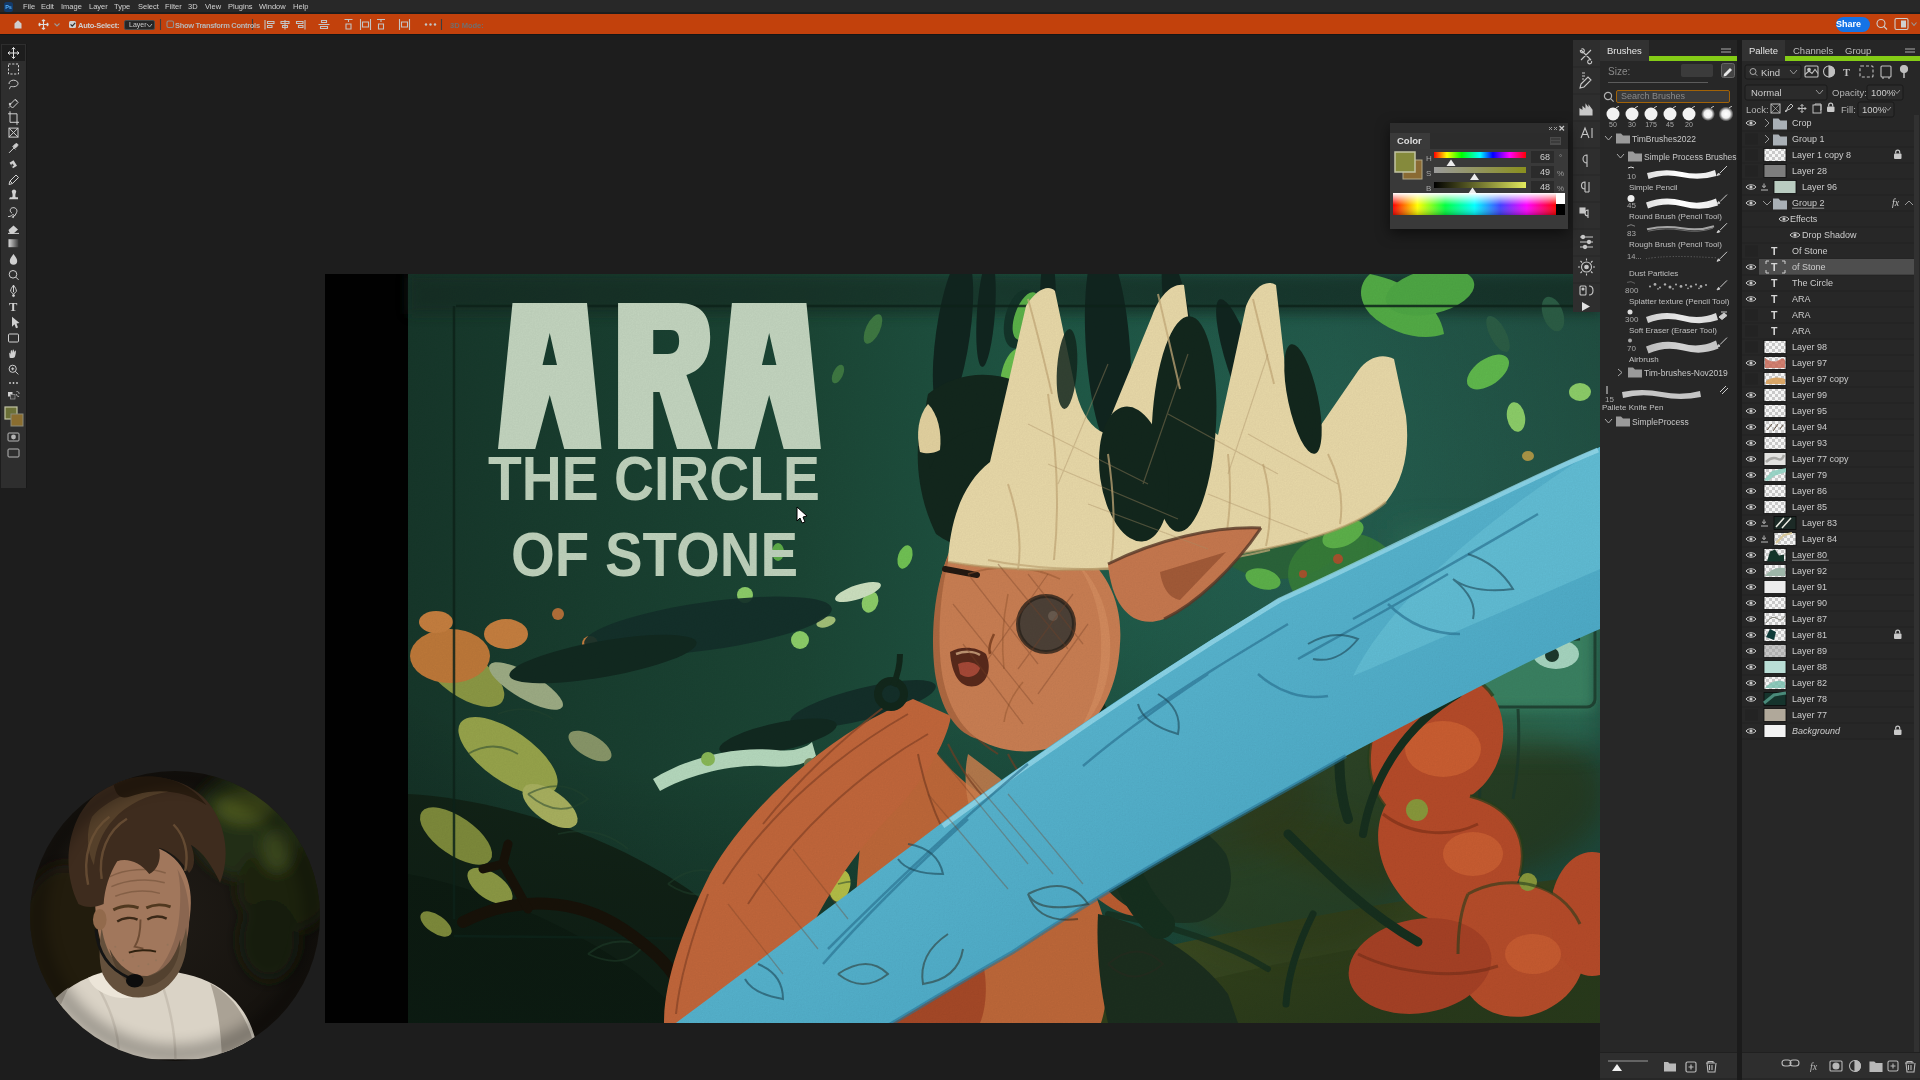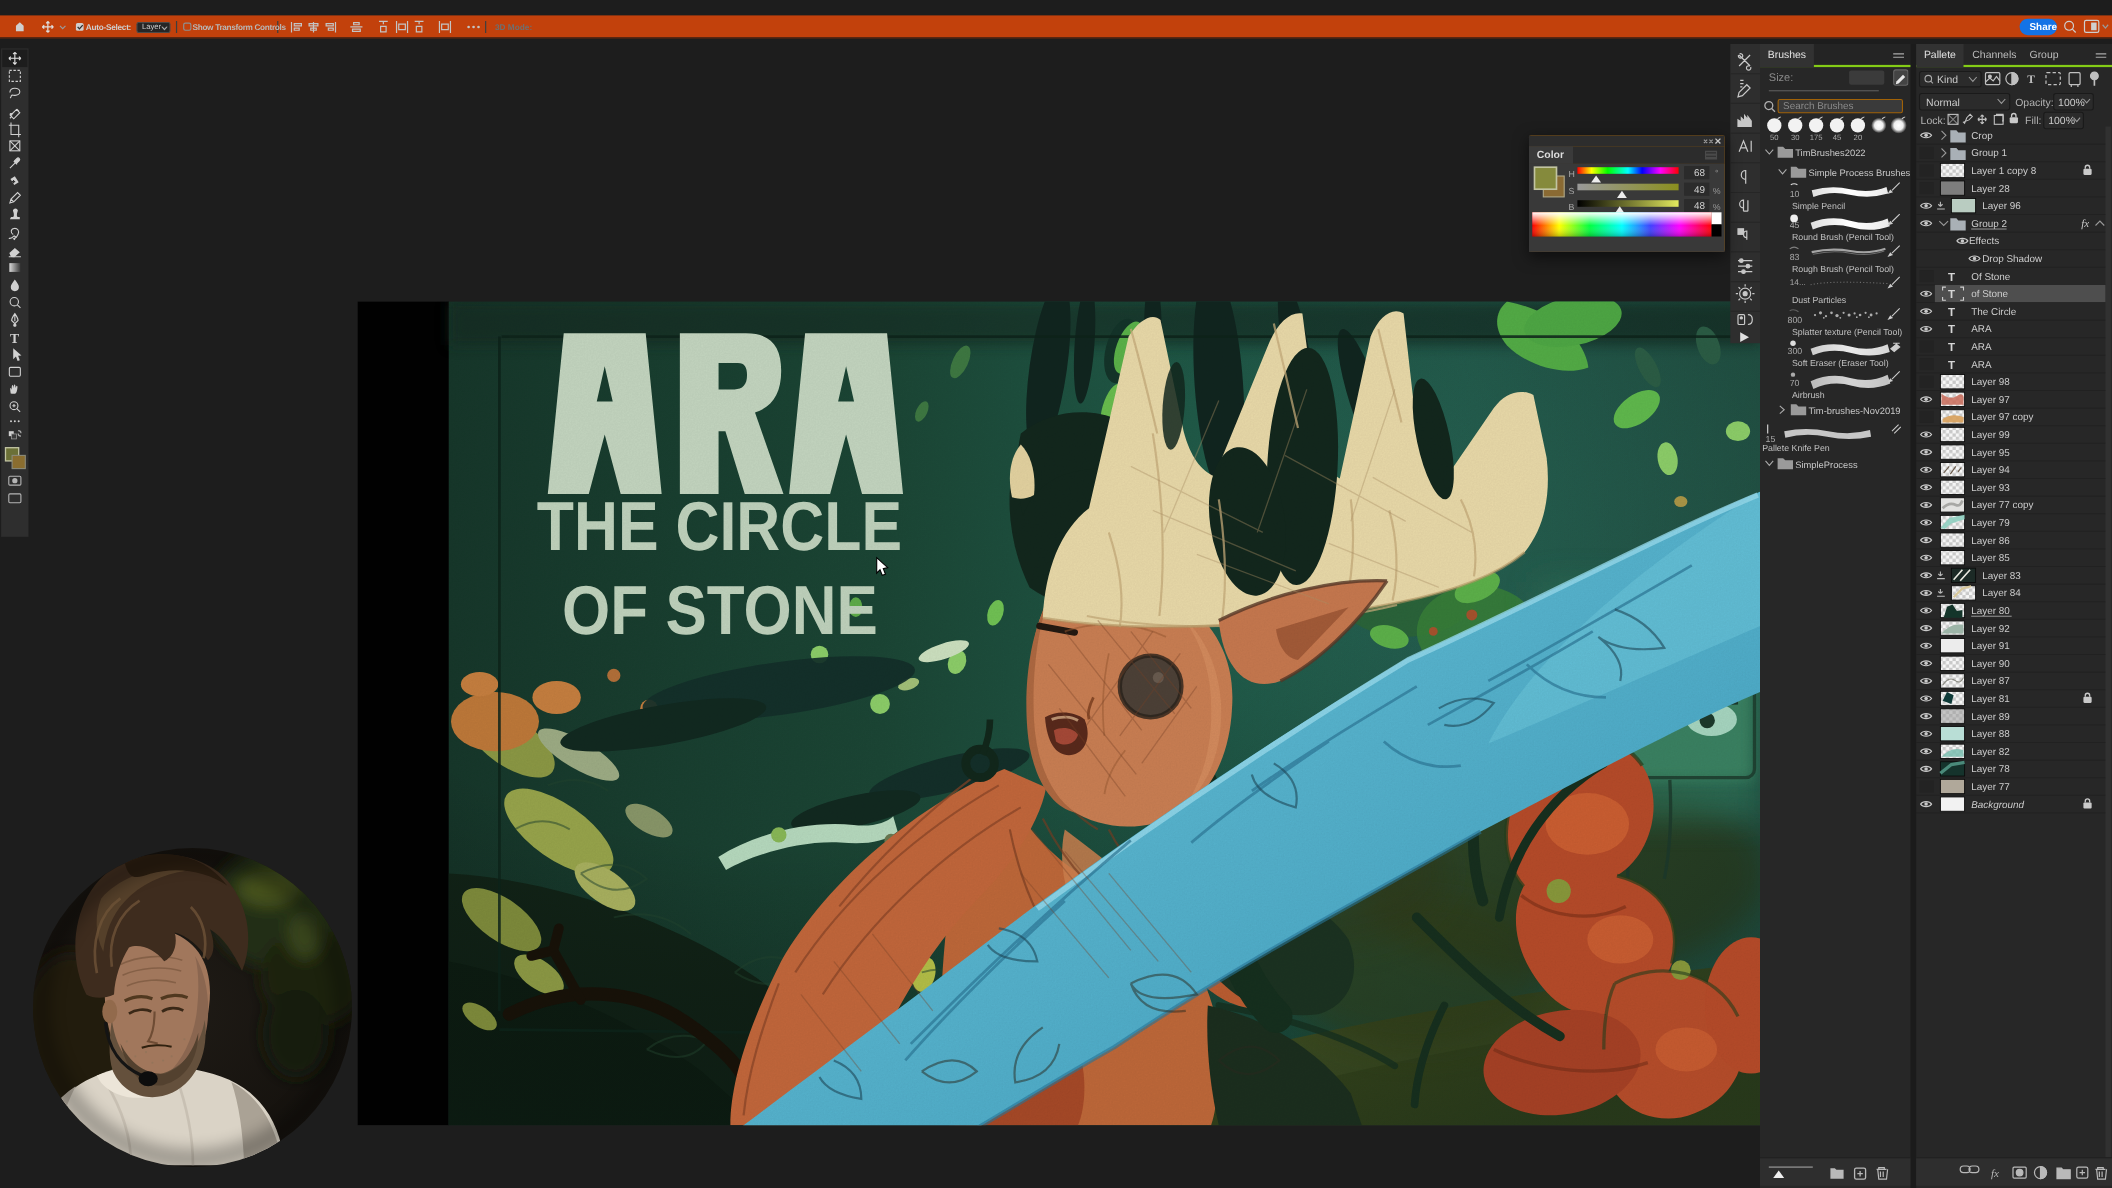--- a/index.html
+++ b/index.html
@@ -2,35 +2,50 @@
 <html><head><meta charset="utf-8"><style>
 *{margin:0;padding:0;box-sizing:border-box}
 html,body{width:1920px;height:1080px;overflow:hidden;background:#1d1d1d;font-family:"Liberation Sans",sans-serif}
 #app{position:relative;width:1920px;height:1080px}
 .abs{position:absolute}
 #menubar{left:0;top:0;width:1920px;height:13px;background:#282828;color:#d2d2d2;font-size:7.5px;border-bottom:1px solid #1e1e1e}
 #menubar span{position:absolute;top:0;line-height:13px}
 #optionsbar{left:0;top:14px;width:1920px;height:21px;background:#c2410c;border-bottom:1px solid #161616;color:#cfcfcf;font-size:11px}
 #pslogo{left:4px;top:2px;width:9px;height:10px;background:#123a6a;border-radius:2.5px;color:#55b4ff;font-size:5.5px;font-weight:bold;text-align:center;line-height:10px}
 .obox{position:absolute;background:#262626;border:1px solid #4a4a4a;border-radius:2px;font-size:7px;color:#ccc}
-#sharebtn{left:1836px;top:3px;width:34px;height:15px;background:#1473e6;border-radius:8px;color:#fff;font-size:9px;font-weight:bold;text-align:right;line-height:15px}
+#sharebtn{left:1836px;top:3px;width:34px;height:15px;background:#1473e6;border-radius:8px;color:#fff;font-size:9px;font-weight:bold;text-align:left;line-height:15px}
 #toolstrip{left:1px;top:44px;width:26px;height:444px;background:#2e2e2e;border-right:1px solid #181818}
 #dockstrip{left:1573px;top:40px;width:27px;height:272px;background:#2e2e2e}
 #brushes{left:1600px;top:40px;width:137px;height:1040px;background:#272727}
 #layers{left:1742px;top:40px;width:178px;height:1040px;background:#272727}
 #betweenpanels{left:1737px;top:40px;width:5px;height:1040px;background:#1b1b1b}
-.tabbar{position:absolute;left:0;top:0;width:100%;height:21px;background:#242424;border-bottom:2px solid #84cc16}
+.tabbar{position:absolute;left:0;top:0;width:100%;height:21px;background:#242424;border-bottom:5px solid #84cc16}
 .tab{position:absolute;top:0;height:21px;line-height:21px;font-size:9.5px;color:#bdbdbd;padding:0 7px}
 .tab.active{background:#323232;color:#e4e4e4}
 .grey{color:#8a8a8a}
 svg{display:block}
 </style></head>
 <body>
 <div id="app">
 
+<div id="menubar" class="abs">
+  <div id="pslogo" class="abs">Ps</div>
+  <span style="left:23px">File</span>
+      <span style="left:41px">Edit</span>
+      <span style="left:61px">Image</span>
+      <span style="left:89px">Layer</span>
+      <span style="left:114px">Type</span>
+      <span style="left:138px">Select</span>
+      <span style="left:165px">Filter</span>
+      <span style="left:188px">3D</span>
+      <span style="left:205px">View</span>
+      <span style="left:228px">Plugins</span>
+      <span style="left:259px">Window</span>
+      <span style="left:293px">Help</span>
+</div>
 
 <div id="optionsbar" class="abs">
   <svg class="abs" style="left:0;top:0" width="1920" height="21" viewBox="0 0 1920 21">
     <g fill="none" stroke="#cfcfcf" stroke-width="1.1">
 
       <path d="M14.5 14.5 L14.5 9.5 L18 6.2 L21.5 9.5 L21.5 14.5 Z" fill="#cfcfcf" stroke="none"></path>
 
       <g stroke="#dedede">
             <path d="M43.5 5.5 L43.5 15.5 M38.5 10.5 L48.5 10.5 M43.5 5.5 l-1.5 1.7 M43.5 5.5 l1.5 1.7 M43.5 15.5 l-1.5 -1.7 M43.5 15.5 l1.5 -1.7 M38.5 10.5 l1.7 -1.5 M38.5 10.5 l1.7 1.5 M48.5 10.5 l-1.7 -1.5 M48.5 10.5 l-1.7 1.5"></path>
           </g>

